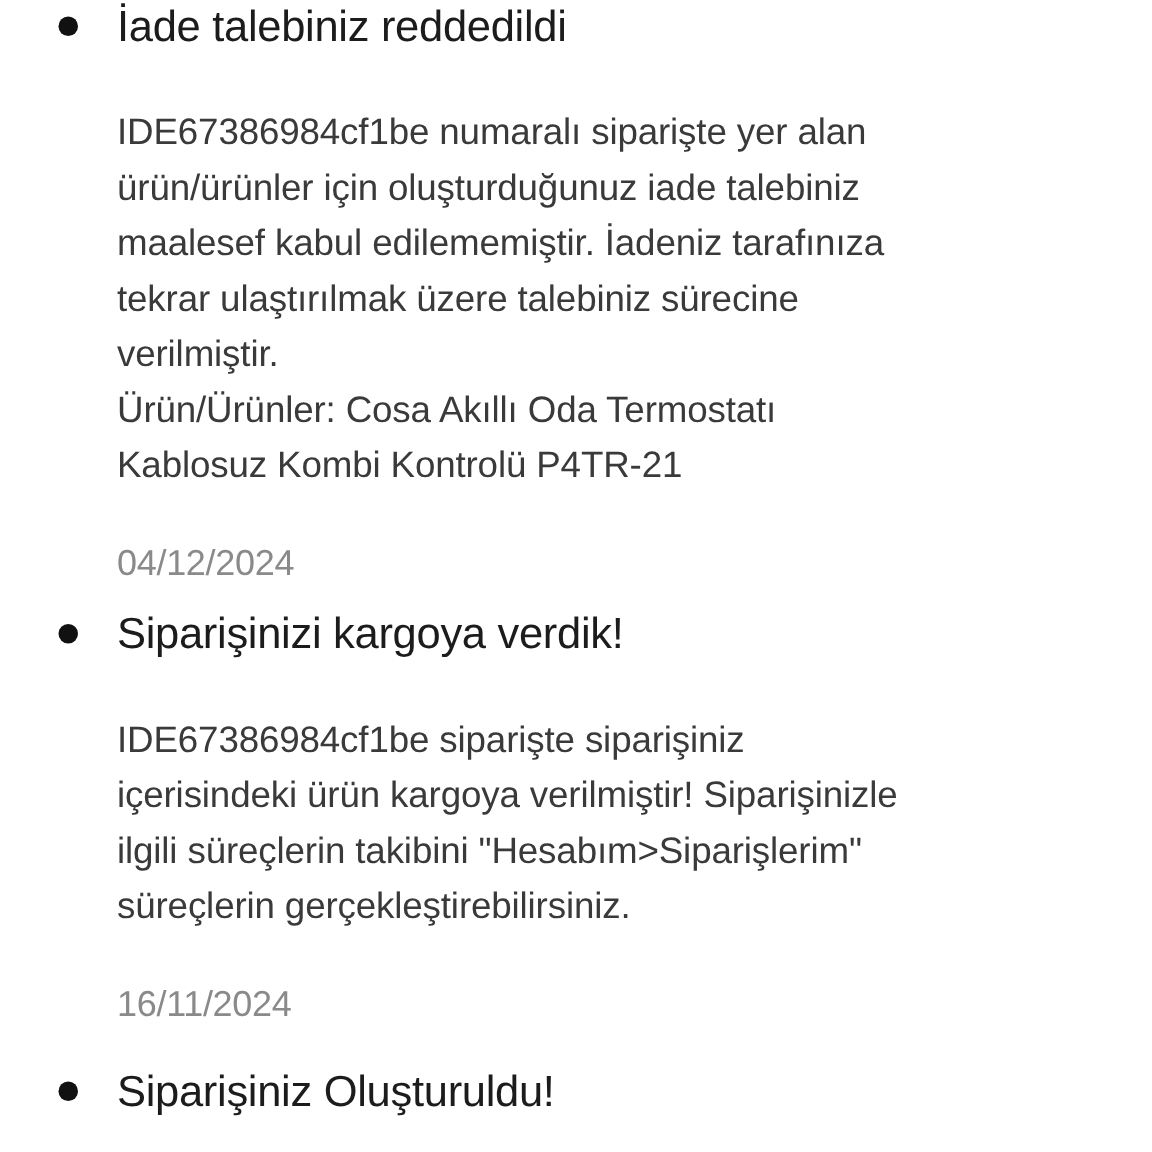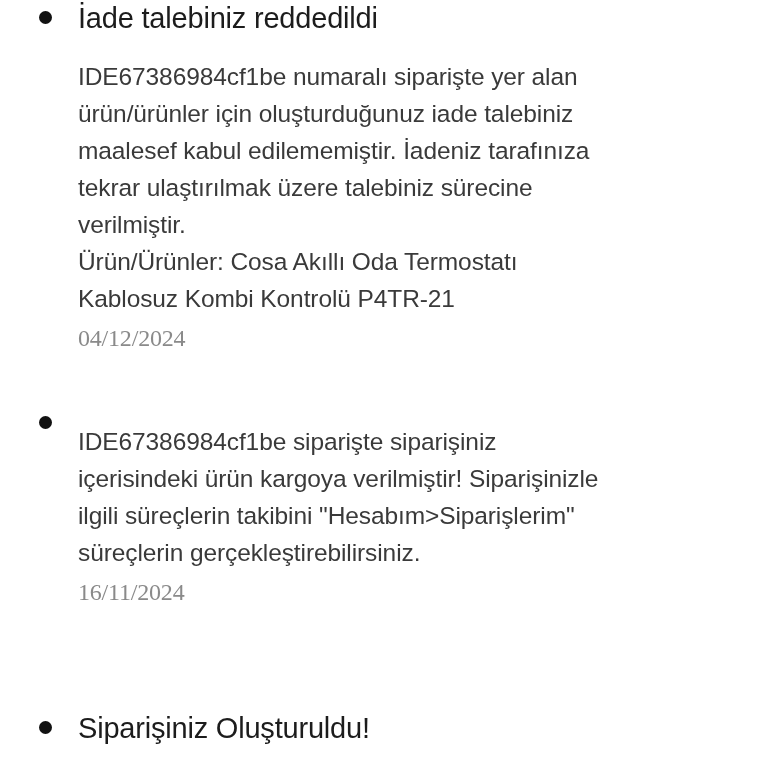--- a/index.html
+++ b/index.html
@@ -38,34 +38,33 @@
       line-height: 40px;
       color: #1c1c1c;
       margin: 0;
       font-weight: normal;
       letter-spacing: -0.2px;
     }
     .body {
       font-size: 24.5px;
       line-height: 37px;
       color: #3a3a3a;
-      margin-top: 20px;
+      margin-top: 32px;
       letter-spacing: -0.1px;
     }
     .body .line {
       display: block;
       white-space: nowrap;
     }
     .date {
       font-size: 24px;
       line-height: 34px;
       color: #8a8a8a;
-      margin-top: 4px;
+      margin-top: 30px;
       letter-spacing: -0.2px;
-      font-family: Liberation Serif, serif;
     }
     #item-0 { position: absolute; top: 20px; }
     #item-1 { position: absolute; top: 425px; }
     #item-2 { position: absolute; top: 730px; }
     #item-0 .bullet { top: 13px; }
     #item-1 .bullet { top: 13px; }
     #item-2 .bullet { top: 13px; }
   </style>
 </head>
 <body>
@@ -82,20 +81,21 @@
       <span class="line">tekrar ulaştırılmak üzere talebiniz sürecine</span>
       <span class="line">verilmiştir.</span>
       <span class="line">Ürün/Ürünler: Cosa Akıllı Oda Termostatı</span>
       <span class="line">Kablosuz Kombi Kontrolü P4TR-21</span>
     </div>
     <div class="date">04/12/2024</div>
   </div>
 
   <div class="item" id="item-1">
     <span class="bullet"></span>
+    <h2 class="title">Siparişinizi kargoya verdik!</h2>
     <div class="body">
       <span class="line">IDE67386984cf1be siparişte siparişiniz</span>
       <span class="line">içerisindeki ürün kargoya verilmiştir! Siparişinizle</span>
       <span class="line">ilgili süreçlerin takibini "Hesabım&gt;Siparişlerim"</span>
       <span class="line">süreçlerin gerçekleştirebilirsiniz.</span>
     </div>
     <div class="date">16/11/2024</div>
   </div>
 
   <div class="item" id="item-2">

